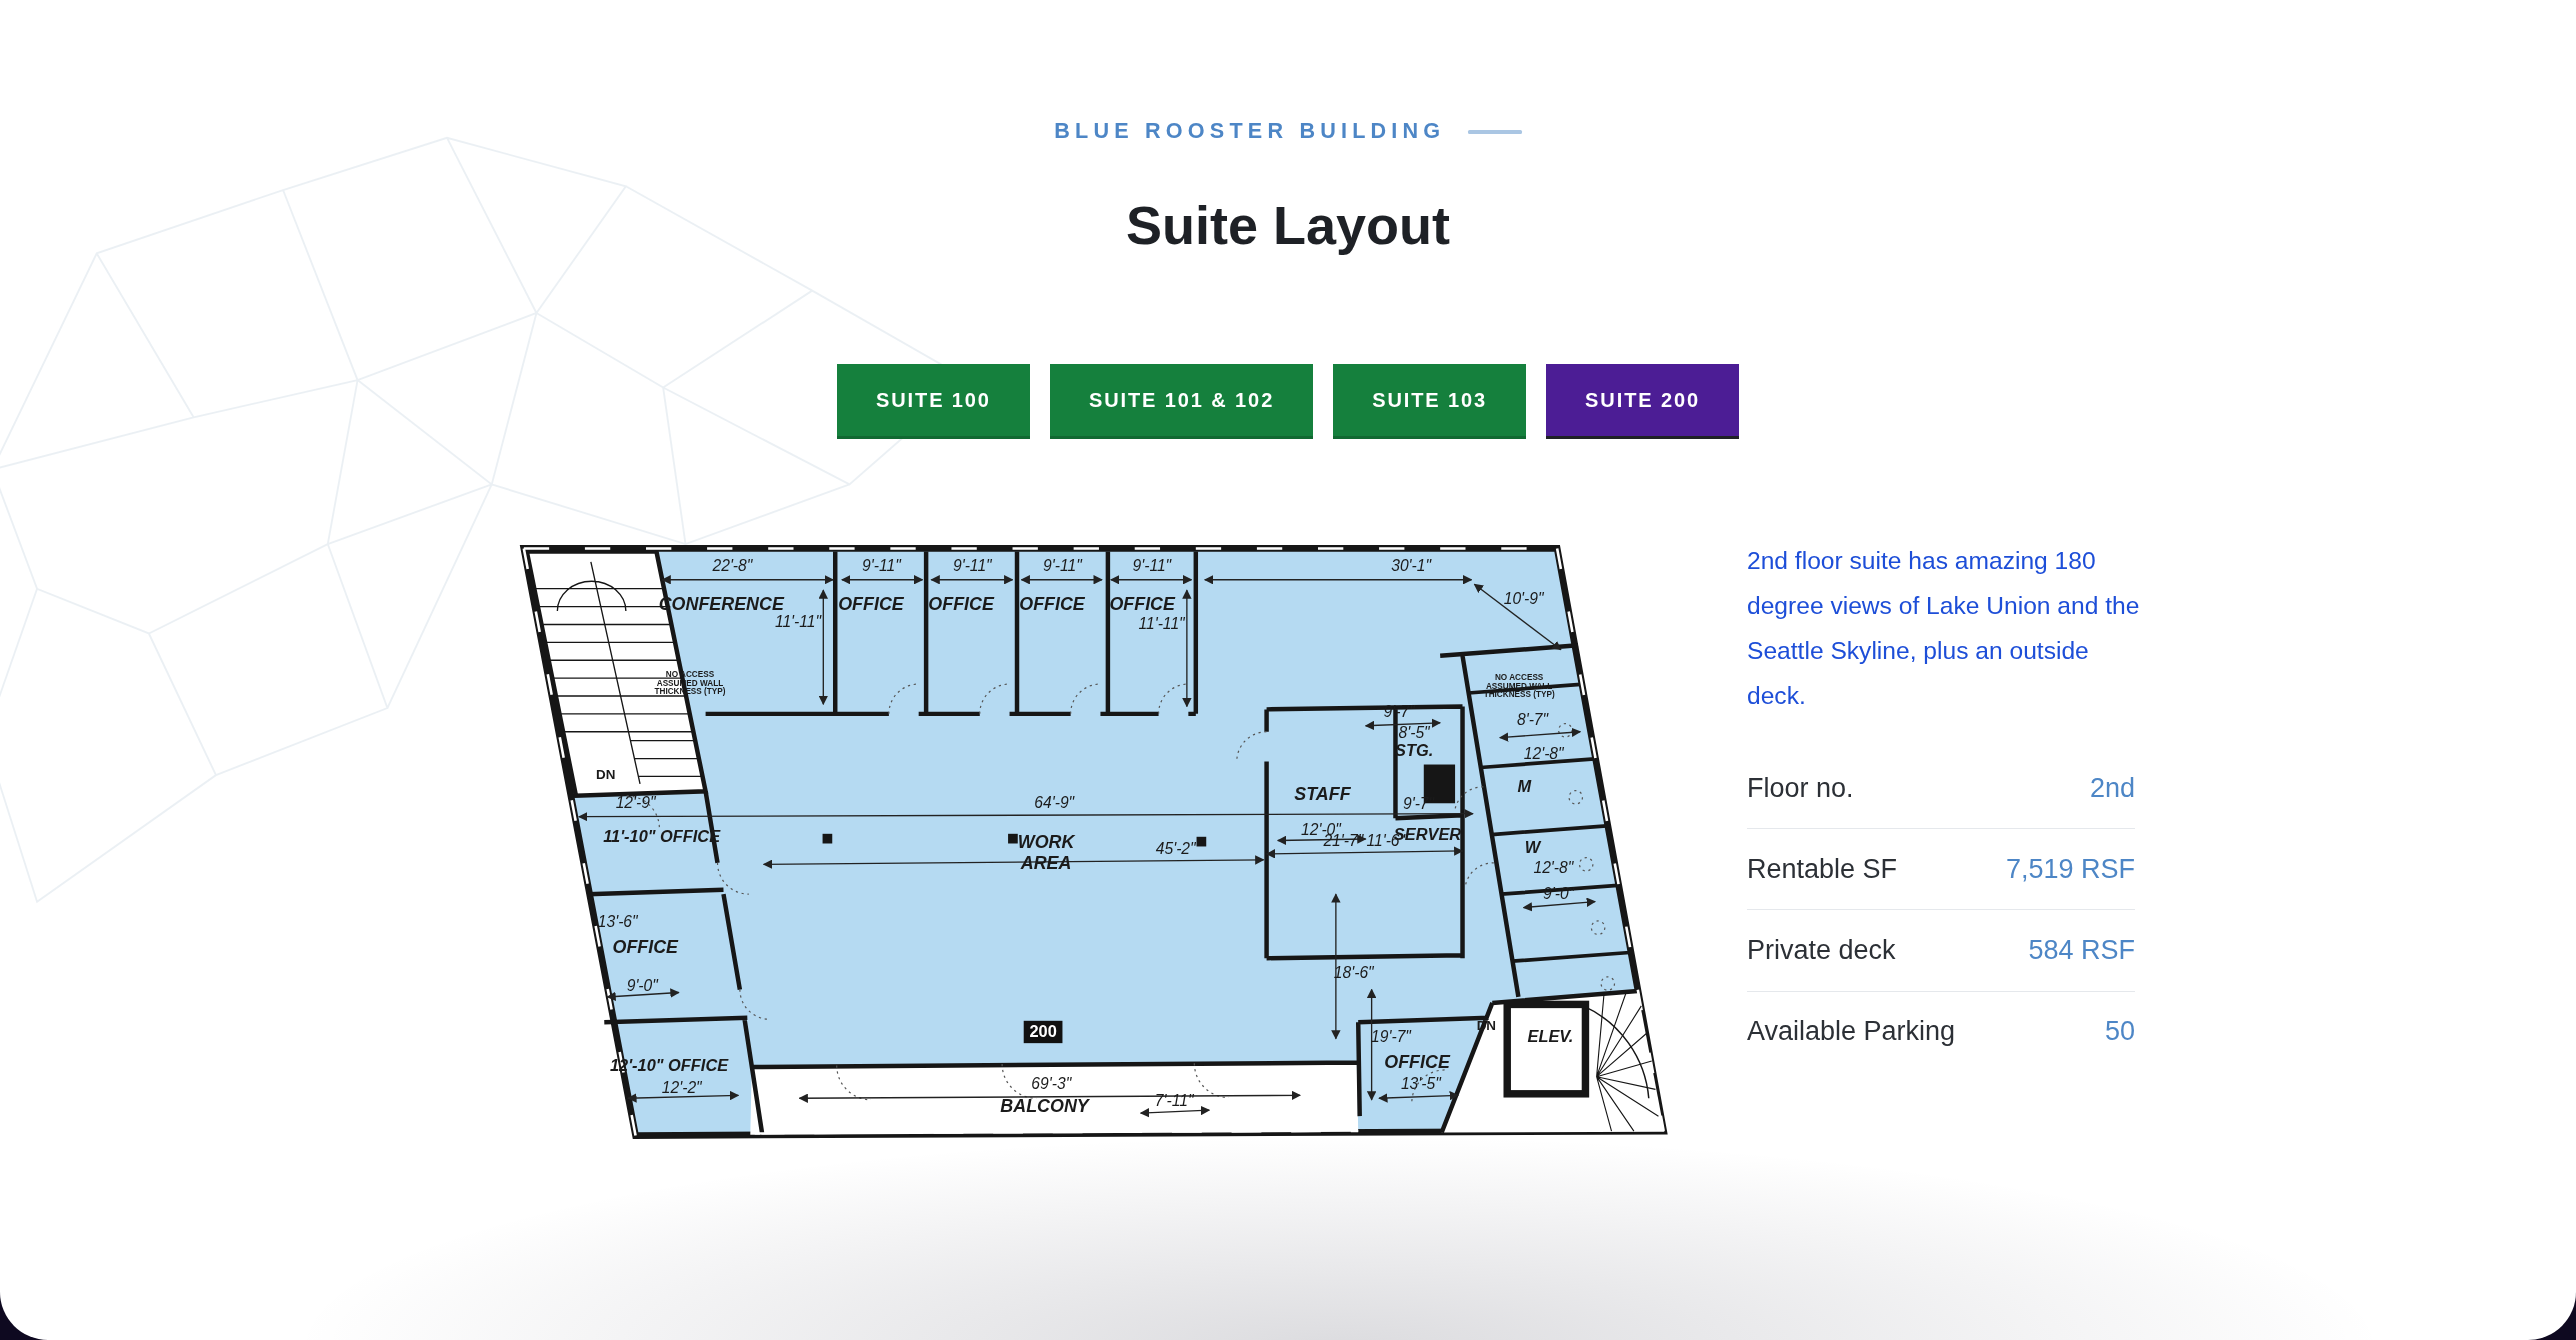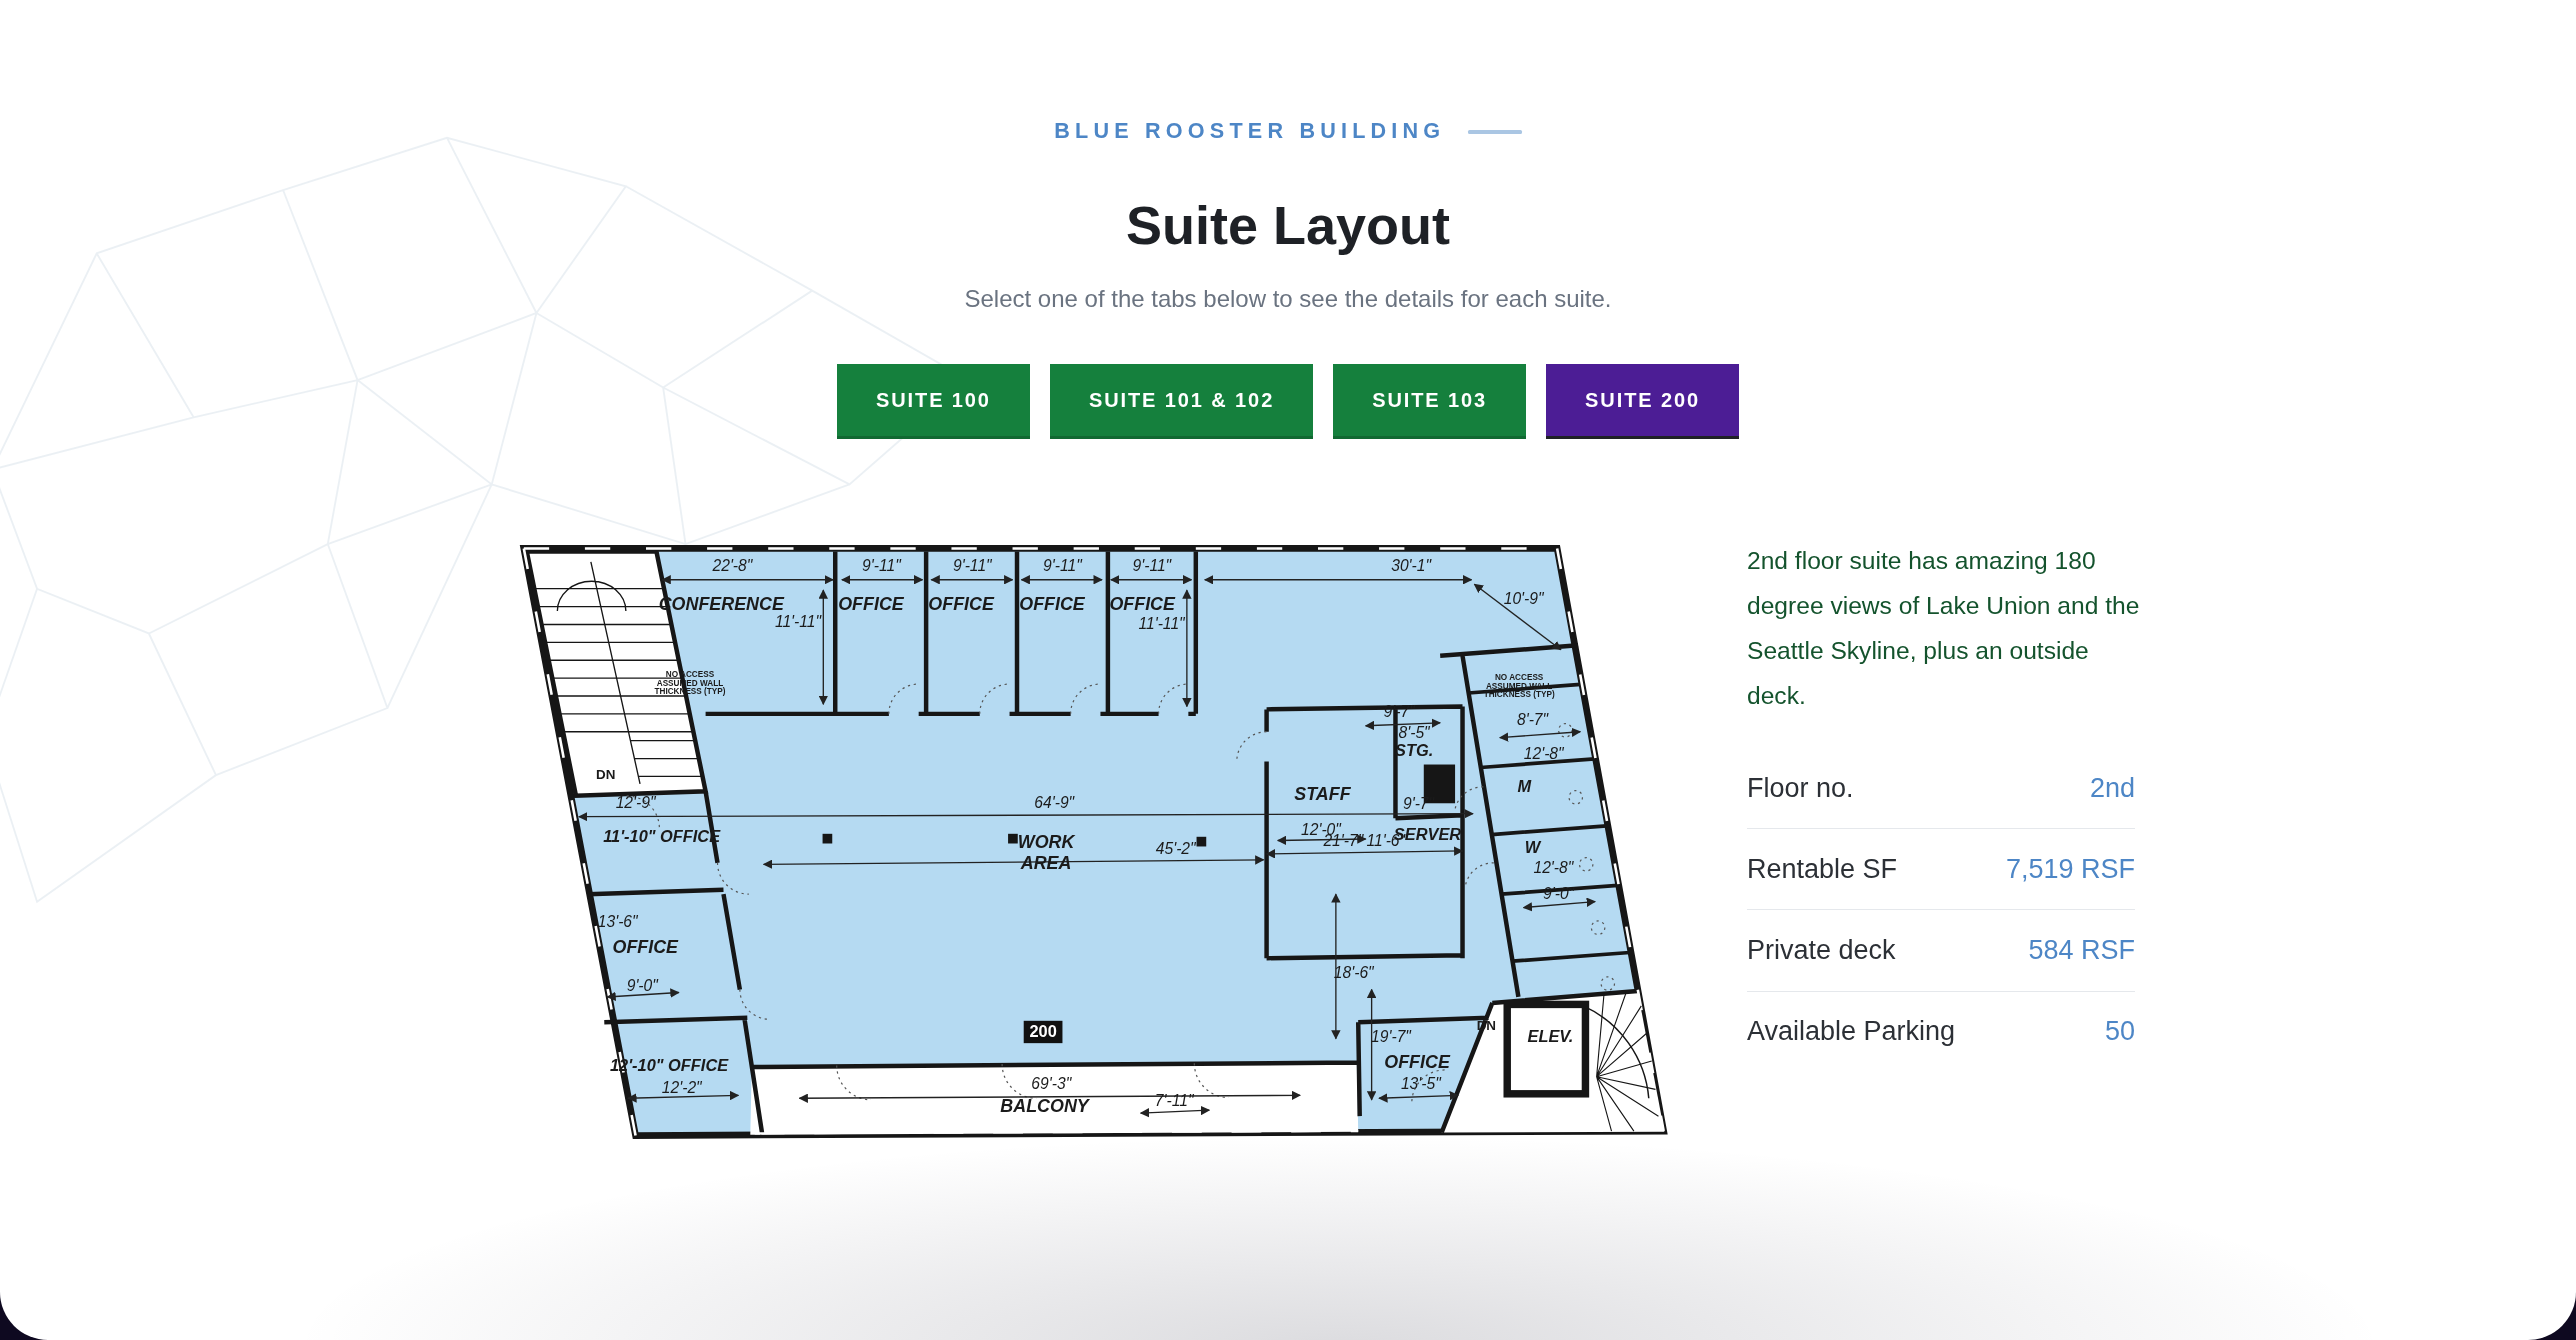--- a/index.html
+++ b/index.html
@@ -47,21 +47,21 @@
   .plan { position:absolute; left:516px; top:544px; }
   .plan text { fill:#1b1b1b; text-anchor:middle; font-family:"Liberation Sans",sans-serif; }
   .plan .room  { font-size:24px; font-style:italic; font-weight:700; }
   .plan .room2 { font-size:22px; font-style:italic; font-weight:700; }
   .plan .dim   { font-size:21px; font-style:italic; font-weight:500; }
   .plan .sm    { font-size:18px; font-weight:700; }
   .plan .note  { font-size:11px; font-weight:600; }
   .plan .badge { font-size:22px; font-weight:700; fill:#ffffff; }
 
   .details { position:absolute; left:1747px; top:538px; width:406px; }
-  .details p { margin:0; font-size:24.6px; line-height:45px; color:#14532d; }
+  .details p { margin:0; font-size:24.6px; line-height:45px; color:#1d4ed8; }
   .drows { margin-top:30px; width:388px; }
   .drow { display:flex; justify-content:space-between; align-items:center; padding:24.6px 0; }
   .drow:not(:last-child) { border-bottom:0.7px solid #e5e8ec; }
   .dlabel { font-size:27px; color:#2c3036; }
   .dvalue { font-size:27px; color:#4d86c6; }
 </style>
 </head>
 <body>
 
 <div class="sheet">
@@ -75,21 +75,20 @@
       M700,560 L760,330 M960,640 L930,430
       M30,540 L90,700 L240,760 L480,640 L520,420
       M480,640 L700,560 M90,700 L20,900 L90,1120 L330,950 L240,760
       M330,950 L560,860 L480,640 M560,860 L700,560"></path>
   </svg>
 
   <div class="eyebrow">
     <span>BLUE ROOSTER BUILDING</span><span class="dash"></span>
   </div>
   <h1 class="page-title">Suite Layout</h1>
-  <div class="subtitle">Select one of the tabs below to see the details for each suite.</div>
 
   <div class="tabs" id="tabs">
       <div class="tab">SUITE 100</div>
       <div class="tab">SUITE 101 &amp; 102</div>
       <div class="tab">SUITE 103</div>
       <div class="tab active">SUITE 200</div>
     </div>
 
   <div class="plan">
     <svg width="1154" height="596" viewBox="0 0 1548 800">

